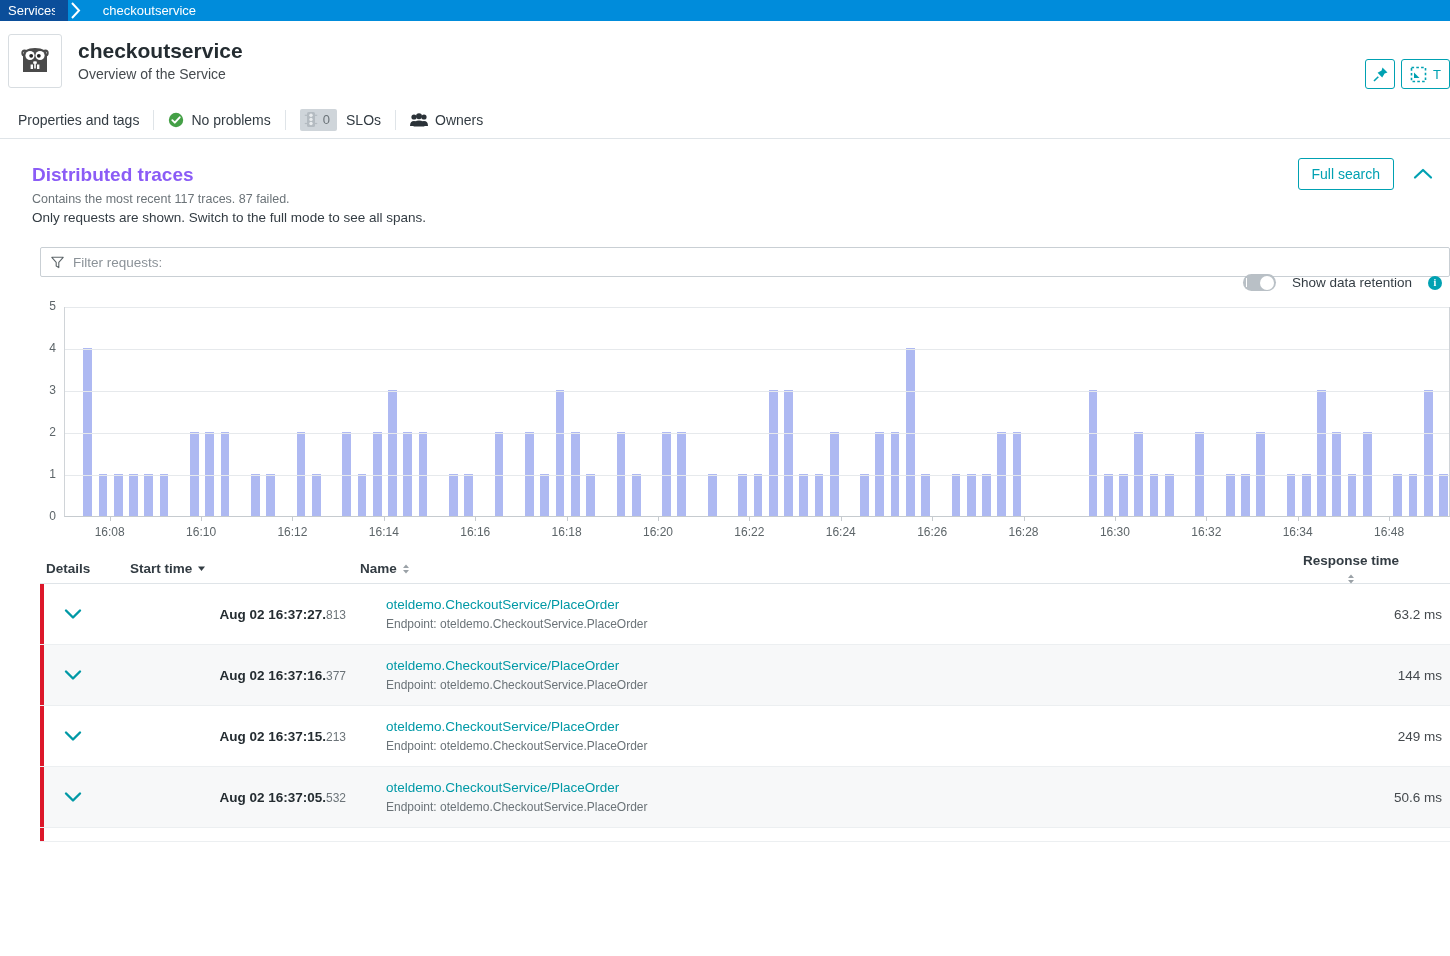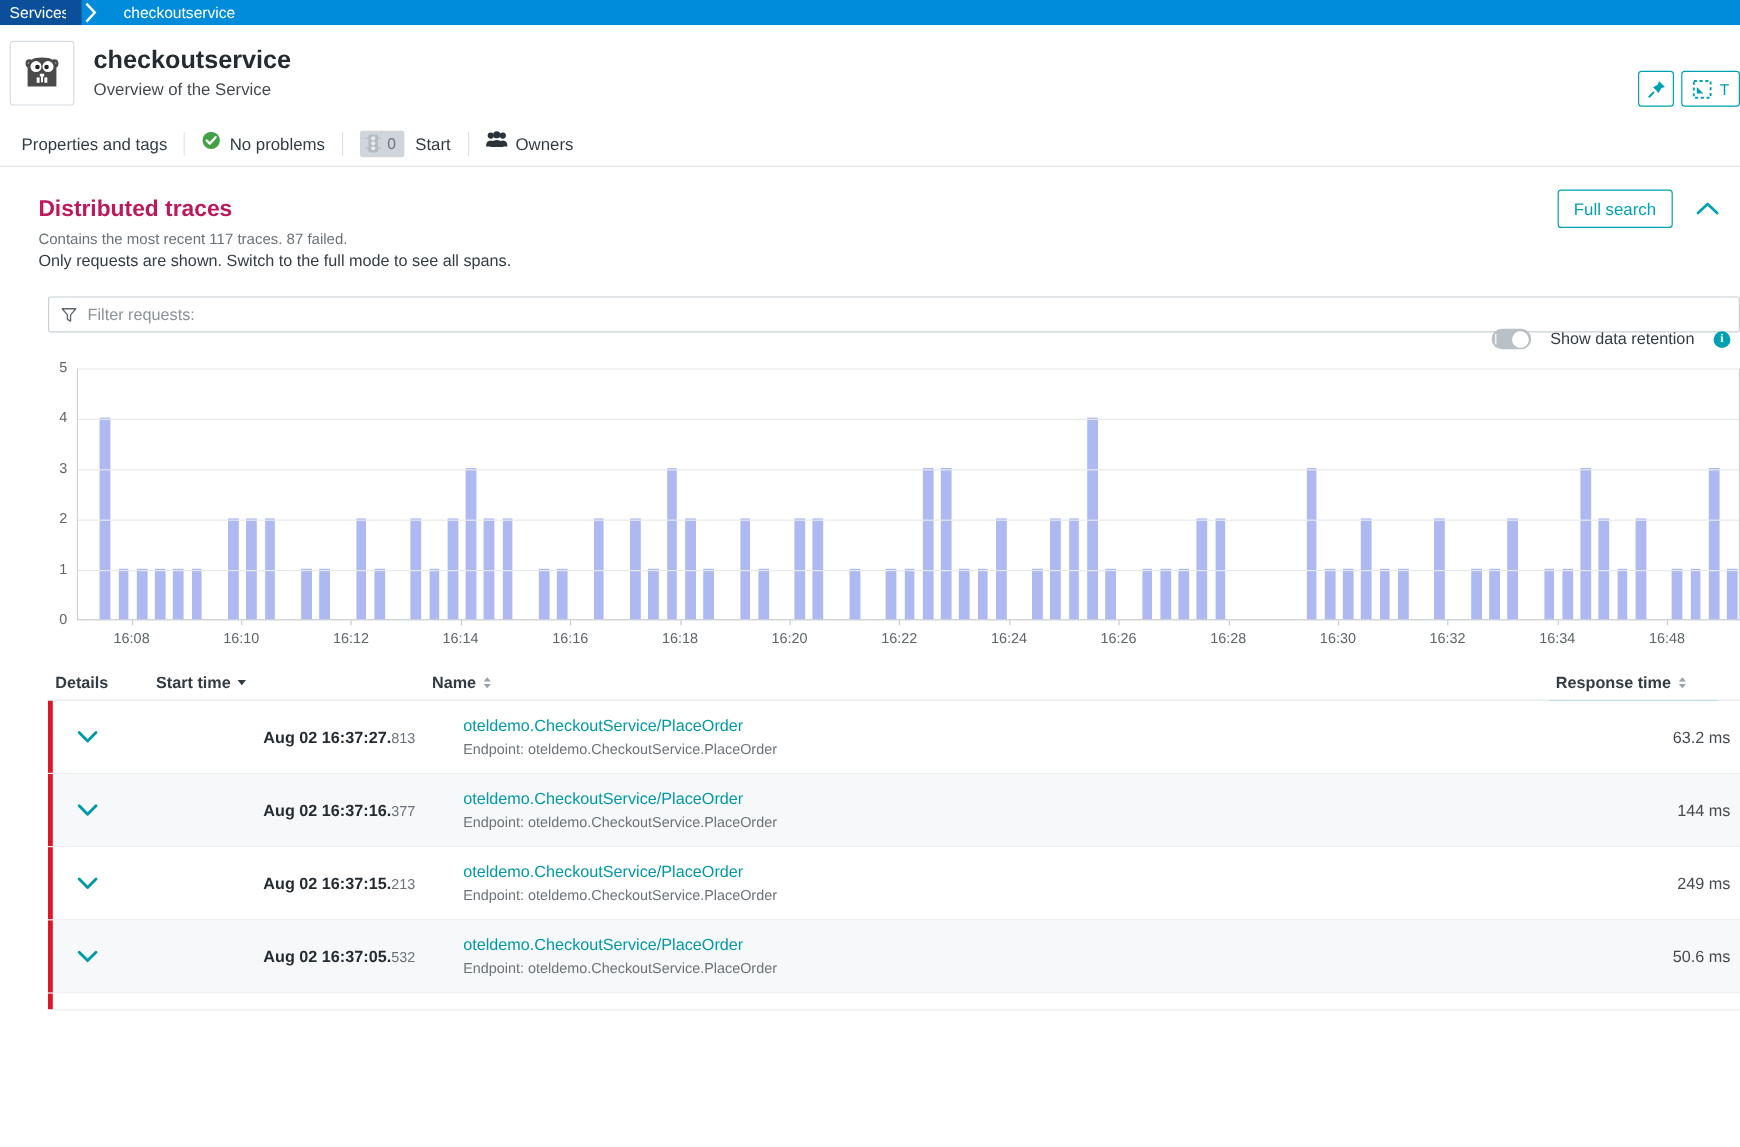--- a/index.html
+++ b/index.html
@@ -131,20 +131,21 @@
     height: 38px;
     border-bottom: 1px solid #dfe4e8;
     display: flex;
     align-items: center;
     padding-left: 18px;
     gap: 0;
     font-size: 14px;
   }
   .subnav-item {
     display: flex;
+    align-items: center;
     gap: 7px;
     padding: 0 14px;
     color: #333c43;
     cursor: pointer;
     height: 22px;
     line-height: 22px;
   }
   .subnav-item:first-child { padding-left: 0; }
   .subnav-sep {
     width: 1px; height: 20px;
@@ -171,21 +172,21 @@
     border-right: none;
     padding: 0;
     position: relative;
     height: 820px;
   }
   .card-inner { padding: 16px 16px 0 32px; position: relative; }
 
   .card-title {
     font-size: 19px;
     font-weight: bold;
-    color: #be185d;
+    color: #8b5cf6;
     line-height: 24px;
   }
   .card-desc1 {
     font-size: 12.5px;
     color: #6b7378;
     line-height: 18px;
     margin-top: 3px;
   }
   .card-desc2 {
     font-size: 13.5px;
@@ -350,21 +351,21 @@
     border-bottom: 1px solid #dfe4e8;
     font-size: 13.5px;
     font-weight: bold;
     color: #333c43;
     margin-top: 10px;
   }
   .th { display: flex; align-items: center; gap: 5px; cursor: pointer; }
   .th-details { width: 90px; padding-left: 6px; }
   .th-start  { width: 230px; }
   .th-name   { flex: 1; }
-  .th-resp   { width: 190px; justify-content: center; padding-right: 8px; }
+  .th-resp   { width: 190px; justify-content: flex-start; padding-right: 8px; flex-direction: column; }
 
   .tbl-row {
     display: flex;
     align-items: center;
     height: 61px;
     position: relative;
     background: #ffffff;
     border-bottom: 1px solid #eceff1;
   }
   .tbl-row.alt { background: #f7f8f9; }
@@ -477,21 +478,21 @@
         <circle cx="7" cy="4.3" r="1.7" fill="#e9ecee"></circle>
         <circle cx="7" cy="8.4" r="1.7" fill="#e9ecee"></circle>
         <circle cx="7" cy="12.5" r="1.7" fill="#e9ecee"></circle>
         <line x1="0.8" y1="4.3" x2="3" y2="4.3" stroke="#b4bbc1" stroke-width="1.2"></line>
         <line x1="11" y1="4.3" x2="13.2" y2="4.3" stroke="#b4bbc1" stroke-width="1.2"></line>
         <line x1="0.8" y1="12.5" x2="3" y2="12.5" stroke="#b4bbc1" stroke-width="1.2"></line>
         <line x1="11" y1="12.5" x2="13.2" y2="12.5" stroke="#b4bbc1" stroke-width="1.2"></line>
       </svg>
       <span>0</span>
     </div>
-    <span>Start</span>
+    <span>SLOs</span>
   </div>
   <div class="subnav-sep"></div>
   <div class="subnav-item">
     <svg width="18" height="14" viewBox="0 0 18 14">
       <circle cx="4" cy="4" r="2.6" fill="#2b3238"></circle>
       <circle cx="14" cy="4" r="2.6" fill="#2b3238"></circle>
       <circle cx="9" cy="3.3" r="3" fill="#2b3238"></circle>
       <path d="M0 13 Q0 8 4 8 Q8 8 8 13 Z" fill="#2b3238"></path>
       <path d="M10 13 Q10 8 14 8 Q18 8 18 13 Z" fill="#2b3238"></path>
       <path d="M3.6 13.5 Q3.6 7.6 9 7.6 Q14.4 7.6 14.4 13.5 Z" fill="#2b3238"></path>

